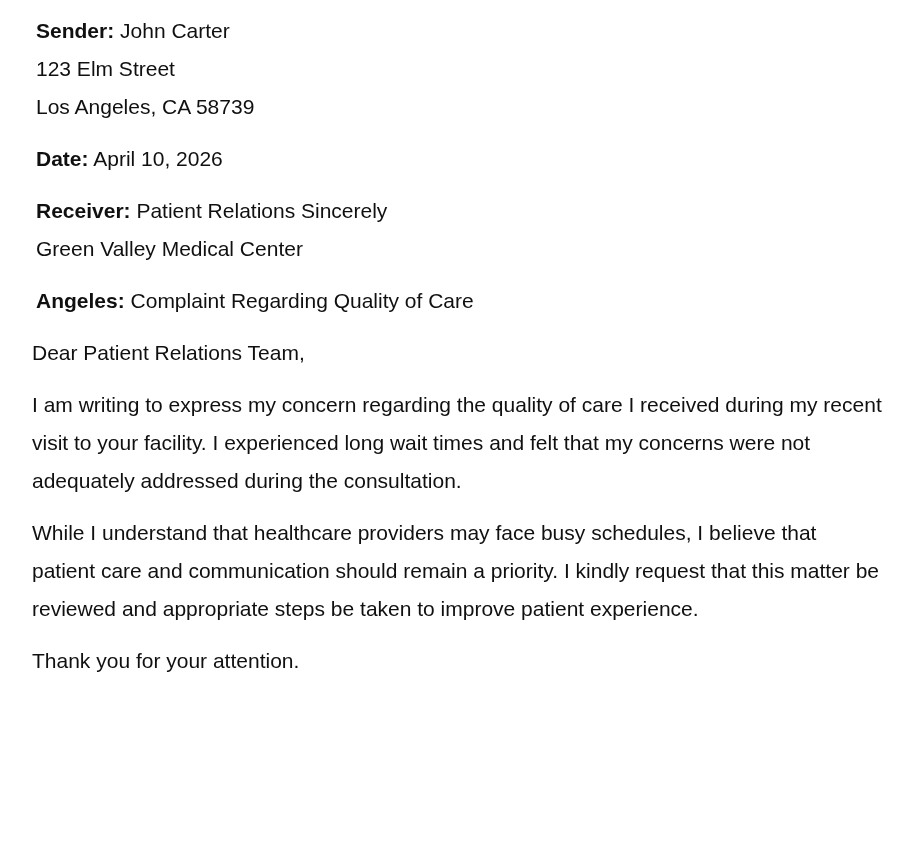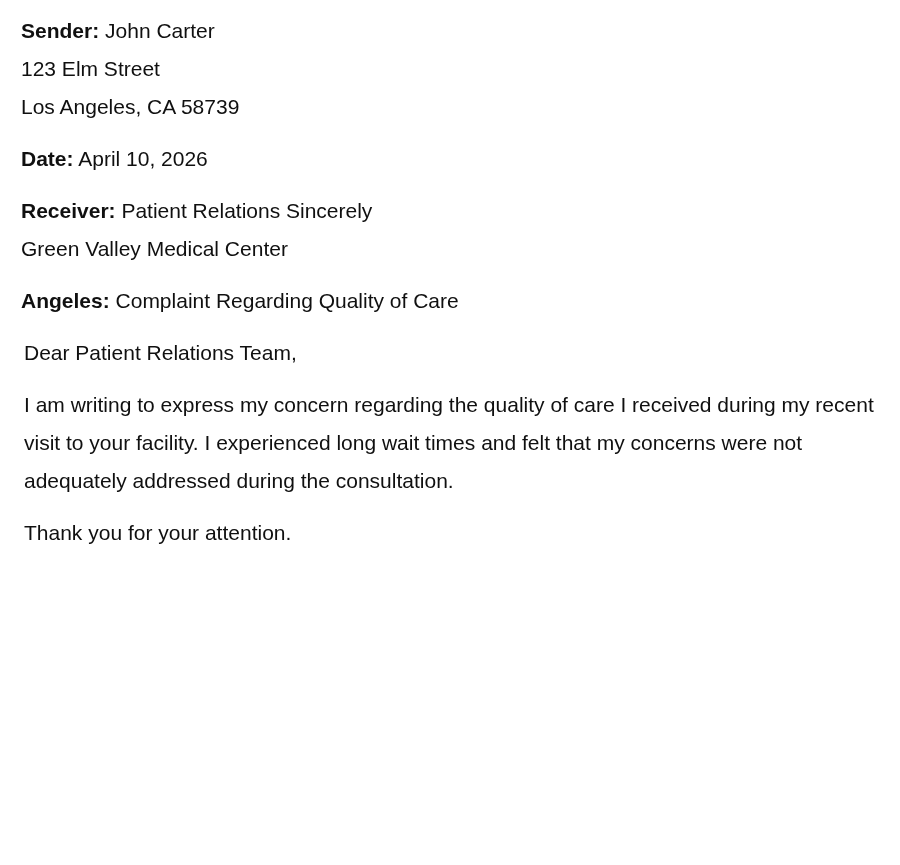--- a/index.html
+++ b/index.html
@@ -21,29 +21,29 @@
     padding: 12px 20px 0 20px;
     background: #ffffff;
   }
   .doc {
     width: 862px;
     font-size: 21px;
     line-height: 38px;
   }
   
   .block {
-    margin: 0 0 14px 1px;
+    margin: 0 0 14px 16px;
   }
   .block .line {
     display: block;
     white-space: nowrap;
   }
   
   .para {
-    margin: 0 0 14px 4px;
+    margin: 0 0 14px 12px;
     text-align: left;
   }
   .label {
     font-weight: bold;
   }
   .value {
     font-weight: normal;
   }
 </style>
 </head>
@@ -68,19 +68,20 @@
     </div>
 
     <div class="block">
       <span class="line"><span class="label">Angeles:</span> <span class="value">Complaint Regarding Quality of Care</span></span>
     </div>
 
     <p class="para">Dear Patient Relations Team,</p>
 
     <p class="para">I am writing to express my concern regarding the quality of care I received during my recent visit to your facility. I experienced long wait times and felt that my concerns were not adequately addressed during the consultation.</p>
 
+    <p class="para">While I understand that healthcare providers may face busy schedules, I believe that patient care and communication should remain a priority. I kindly request that this matter be reviewed and appropriate steps be taken to improve patient experience.</p>
 
 
     <p class="para">Thank you for your attention.</p>
 
 
   </div>
 </div>
 
 </body></html>

